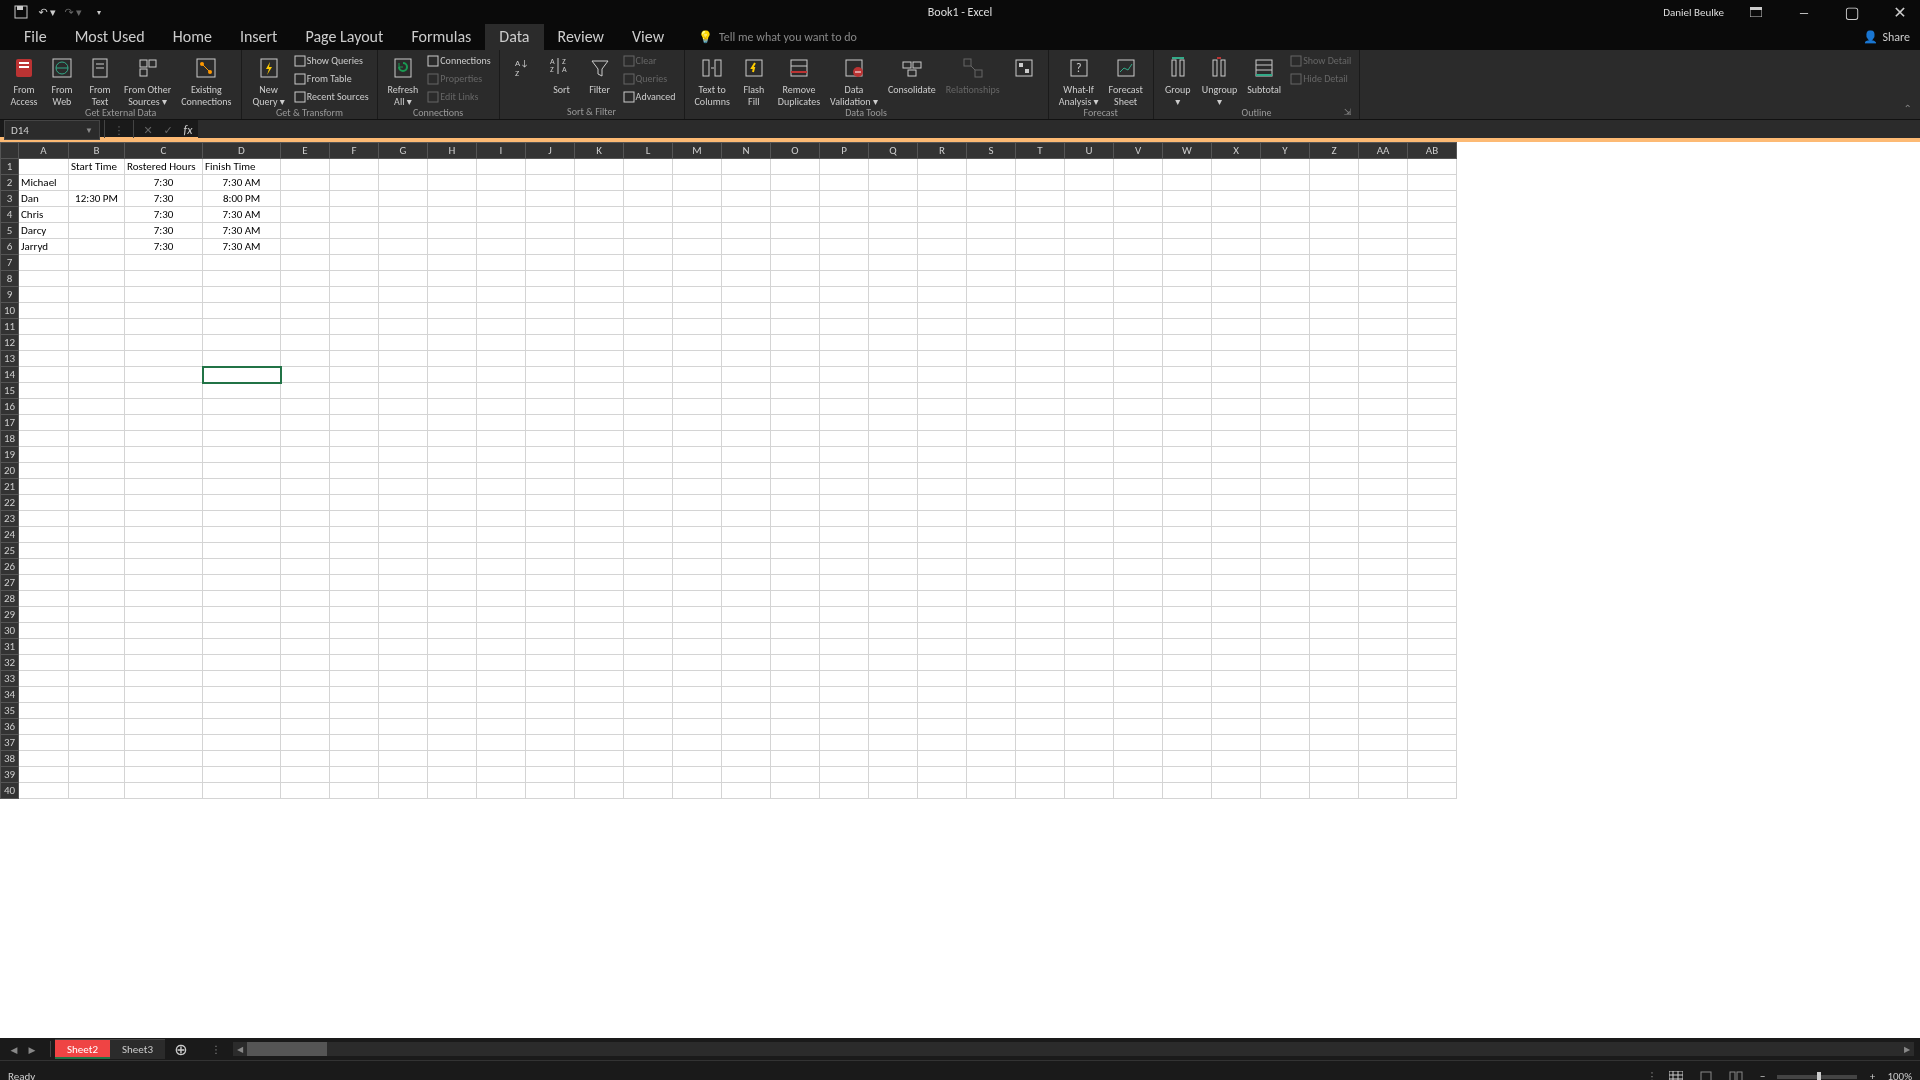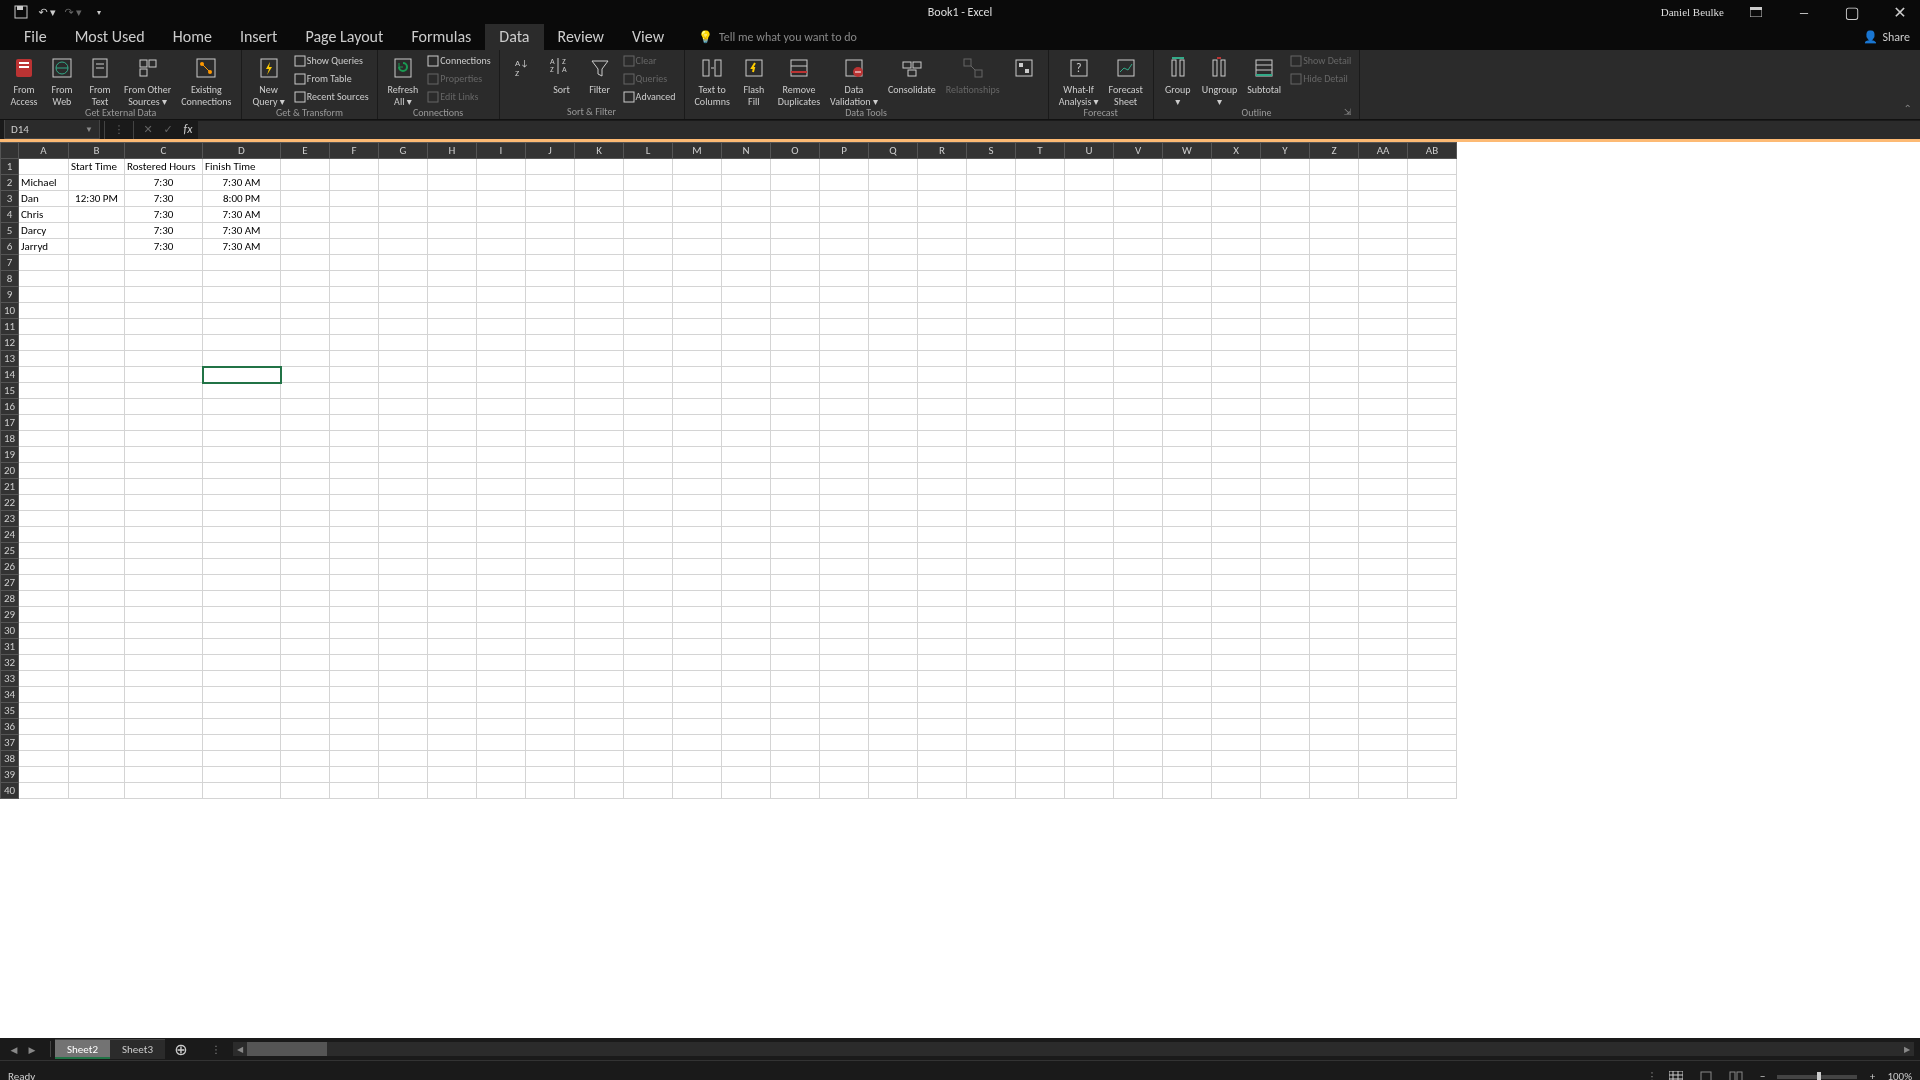--- a/index.html
+++ b/index.html
@@ -5,21 +5,21 @@
 * { margin: 0; padding: 0; box-sizing: border-box; font-family: 'Segoe UI', Calibri, Arial, sans-serif; }
 html, body { width: 1920px; height: 1080px; overflow: hidden; background: #1a1a1a; color: #ccc; }
 
 
 .titlebar { height: 24px; background: #0a0a0a; display: flex; align-items: center; position: relative; }
 .titlebar-left { display: flex; align-items: center; gap: 4px; padding-left: 10px; }
 .tb-btn { width: 22px; height: 22px; display: flex; align-items: center; justify-content: center; color: #ccc; font-size: 11px; cursor: pointer; }
 .titlebar-center { position: absolute; left: 50%; transform: translateX(-50%); font-size: 12px; color: #ddd; }
 .titlebar-right { position: absolute; right: 0; display: flex; align-items: center; gap: 8px; }
 .win-btn { width: 40px; height: 24px; display: flex; align-items: center; justify-content: center; color: #ccc; cursor: pointer; }
-.username { font-size: 11px; color: #ddd; padding-right: 4px; font-family: Liberation Serif, serif; }
+.username { font-size: 11px; color: #ddd; padding-right: 4px; }
 
 
 .ribbon-tabs { height: 26px; background: #0a0a0a; display: flex; align-items: center; padding-left: 10px; gap: 0; }
 .rtab { padding: 0 14px; height: 26px; line-height: 26px; font-size: 16px; color: #ccc; cursor: pointer; }
 .rtab.active { background: #2b2b2b; }
 .tellme { display: flex; align-items: center; gap: 6px; padding-left: 20px; font-size: 12px; color: #888; }
 .share-btn { position: absolute; right: 10px; display: flex; align-items: center; gap: 4px; font-size: 12px; color: #ccc; cursor: pointer; }
 
 
 .ribbon { height: 70px; background: #2b2b2b; display: flex; border-bottom: 1px solid #111; position: relative; }
@@ -30,21 +30,21 @@
 .rbtn-big .ricon { width: 28px; height: 28px; display: flex; align-items: center; justify-content: center; margin-bottom: 2px; }
 .rbtn-big.disabled { color: #666; }
 .rbtn-small { display: flex; align-items: center; height: 17px; font-size: 10px; color: #ccc; cursor: pointer; padding: 0 2px; }
 .rbtn-small .sicon { width: 14px; height: 14px; display: flex; align-items: center; justify-content: center; }
 .rbtn-small.disabled { color: #666; }
 .rcol { display: flex; flex-direction: column; justify-content: flex-start; gap: 1px; }
 .ribbon-collapse { position: absolute; right: 8px; bottom: 4px; font-size: 10px; color: #888; cursor: pointer; }
 .dialog-launcher { font-size: 9px; color: #888; cursor: pointer; margin-left: auto; padding: 0 2px;}
 
 
-.formulabar { height: 22px; background: #1a1a1a; display: flex; align-items: flex-end; border-bottom: 3px solid #fdba74; }
+.formulabar { height: 22px; background: #1a1a1a; display: flex; align-items: flex-start; border-bottom: 5px solid #fdba74; }
 .namebox { width: 96px; height: 20px; background: #2b2b2b; color: #ccc; font-size: 11px; padding: 0 6px; border: 1px solid #444; display: flex; align-items: center; justify-content: space-between; margin-left: 4px;}
 .namebox-dd { font-size: 8px; color: #888; }
 .fb-sep { width: 1px; height: 18px; background: #444; margin: 0 4px; }
 .fb-btn { width: 20px; height: 20px; display: flex; align-items: center; justify-content: center; font-size: 11px; color: #666; cursor: pointer; }
 .fx { color: #ccc; font-style: italic; font-size: 12px; }
 .fb-input { flex: 1; height: 18px; background: #2b2b2b; border: none; color: #ccc; font-size: 11px; padding: 0 6px; }
 
 
 .grid-wrap { position: relative; background: #fff; color: #000; height: calc(1080px - 24px - 26px - 70px - 22px - 22px - 20px); overflow: hidden;}
 .grid { border-collapse: collapse; table-layout: fixed; }
@@ -58,21 +58,21 @@
 .selected-cell { outline: 2px solid #217346; outline-offset: -1px; background: #fff !important; }
 .col-A{width:50px;} .col-B{width:56px;} .col-C{width:78px;} .col-D{width:78px;}
 .col-std{width:49px;}
 
 
 .sheettabs { height: 22px; background: #1a1a1a; display: flex; align-items: center; position: relative; }
 .st-nav { display: flex; gap: 2px; padding: 0 6px; }
 .st-navbtn { width: 16px; height: 16px; display:flex; align-items:center; justify-content:center; color: #888; font-size: 9px; cursor: pointer; }
 .st-sep { width: 1px; height: 16px; background: #444; margin: 0 4px; }
 .stab { padding: 0 12px; height: 20px; line-height: 20px; font-size: 11px; color: #ccc; background: #2b2b2b; border-top: 1px solid #444; cursor: pointer; }
-.stab.active { background: #737373; color: #fff; border-bottom: 2px solid #217346; }
+.stab.active { background: #ef4444; color: #fff; border-bottom: 2px solid #217346; }
 .stab-add { width: 20px; height: 20px; display:flex; align-items:center; justify-content:center; color:#ccc; margin-left:6px; cursor:pointer;}
 .hscroll { flex: 1; margin-left: 12px; margin-right: 6px; position: relative; height: 14px; }
 .hscroll-track { position: absolute; left: 14px; right: 14px; top: 0; bottom: 0; background: #2b2b2b;}
 .hscroll-thumb { position: absolute; left: 14px; width: 80px; top: 0; bottom: 0; background: #555; cursor: pointer;}
 .hscroll-btn { position:absolute; top:0; width:14px; height:14px; background:#2b2b2b; color:#888; font-size:8px; display:flex;align-items:center;justify-content:center; cursor:pointer;}
 .hscroll-btn.l{left:0;} .hscroll-btn.r{right:0;}
 
 
 .statusbar { height: 32px; background: #1a1a1a; display: flex; align-items: center; justify-content: space-between; padding: 0 8px; font-size: 11px; color: #ccc; border-top: 1px solid #333;}
 .sb-right { display: flex; align-items: center; gap: 8px; }

